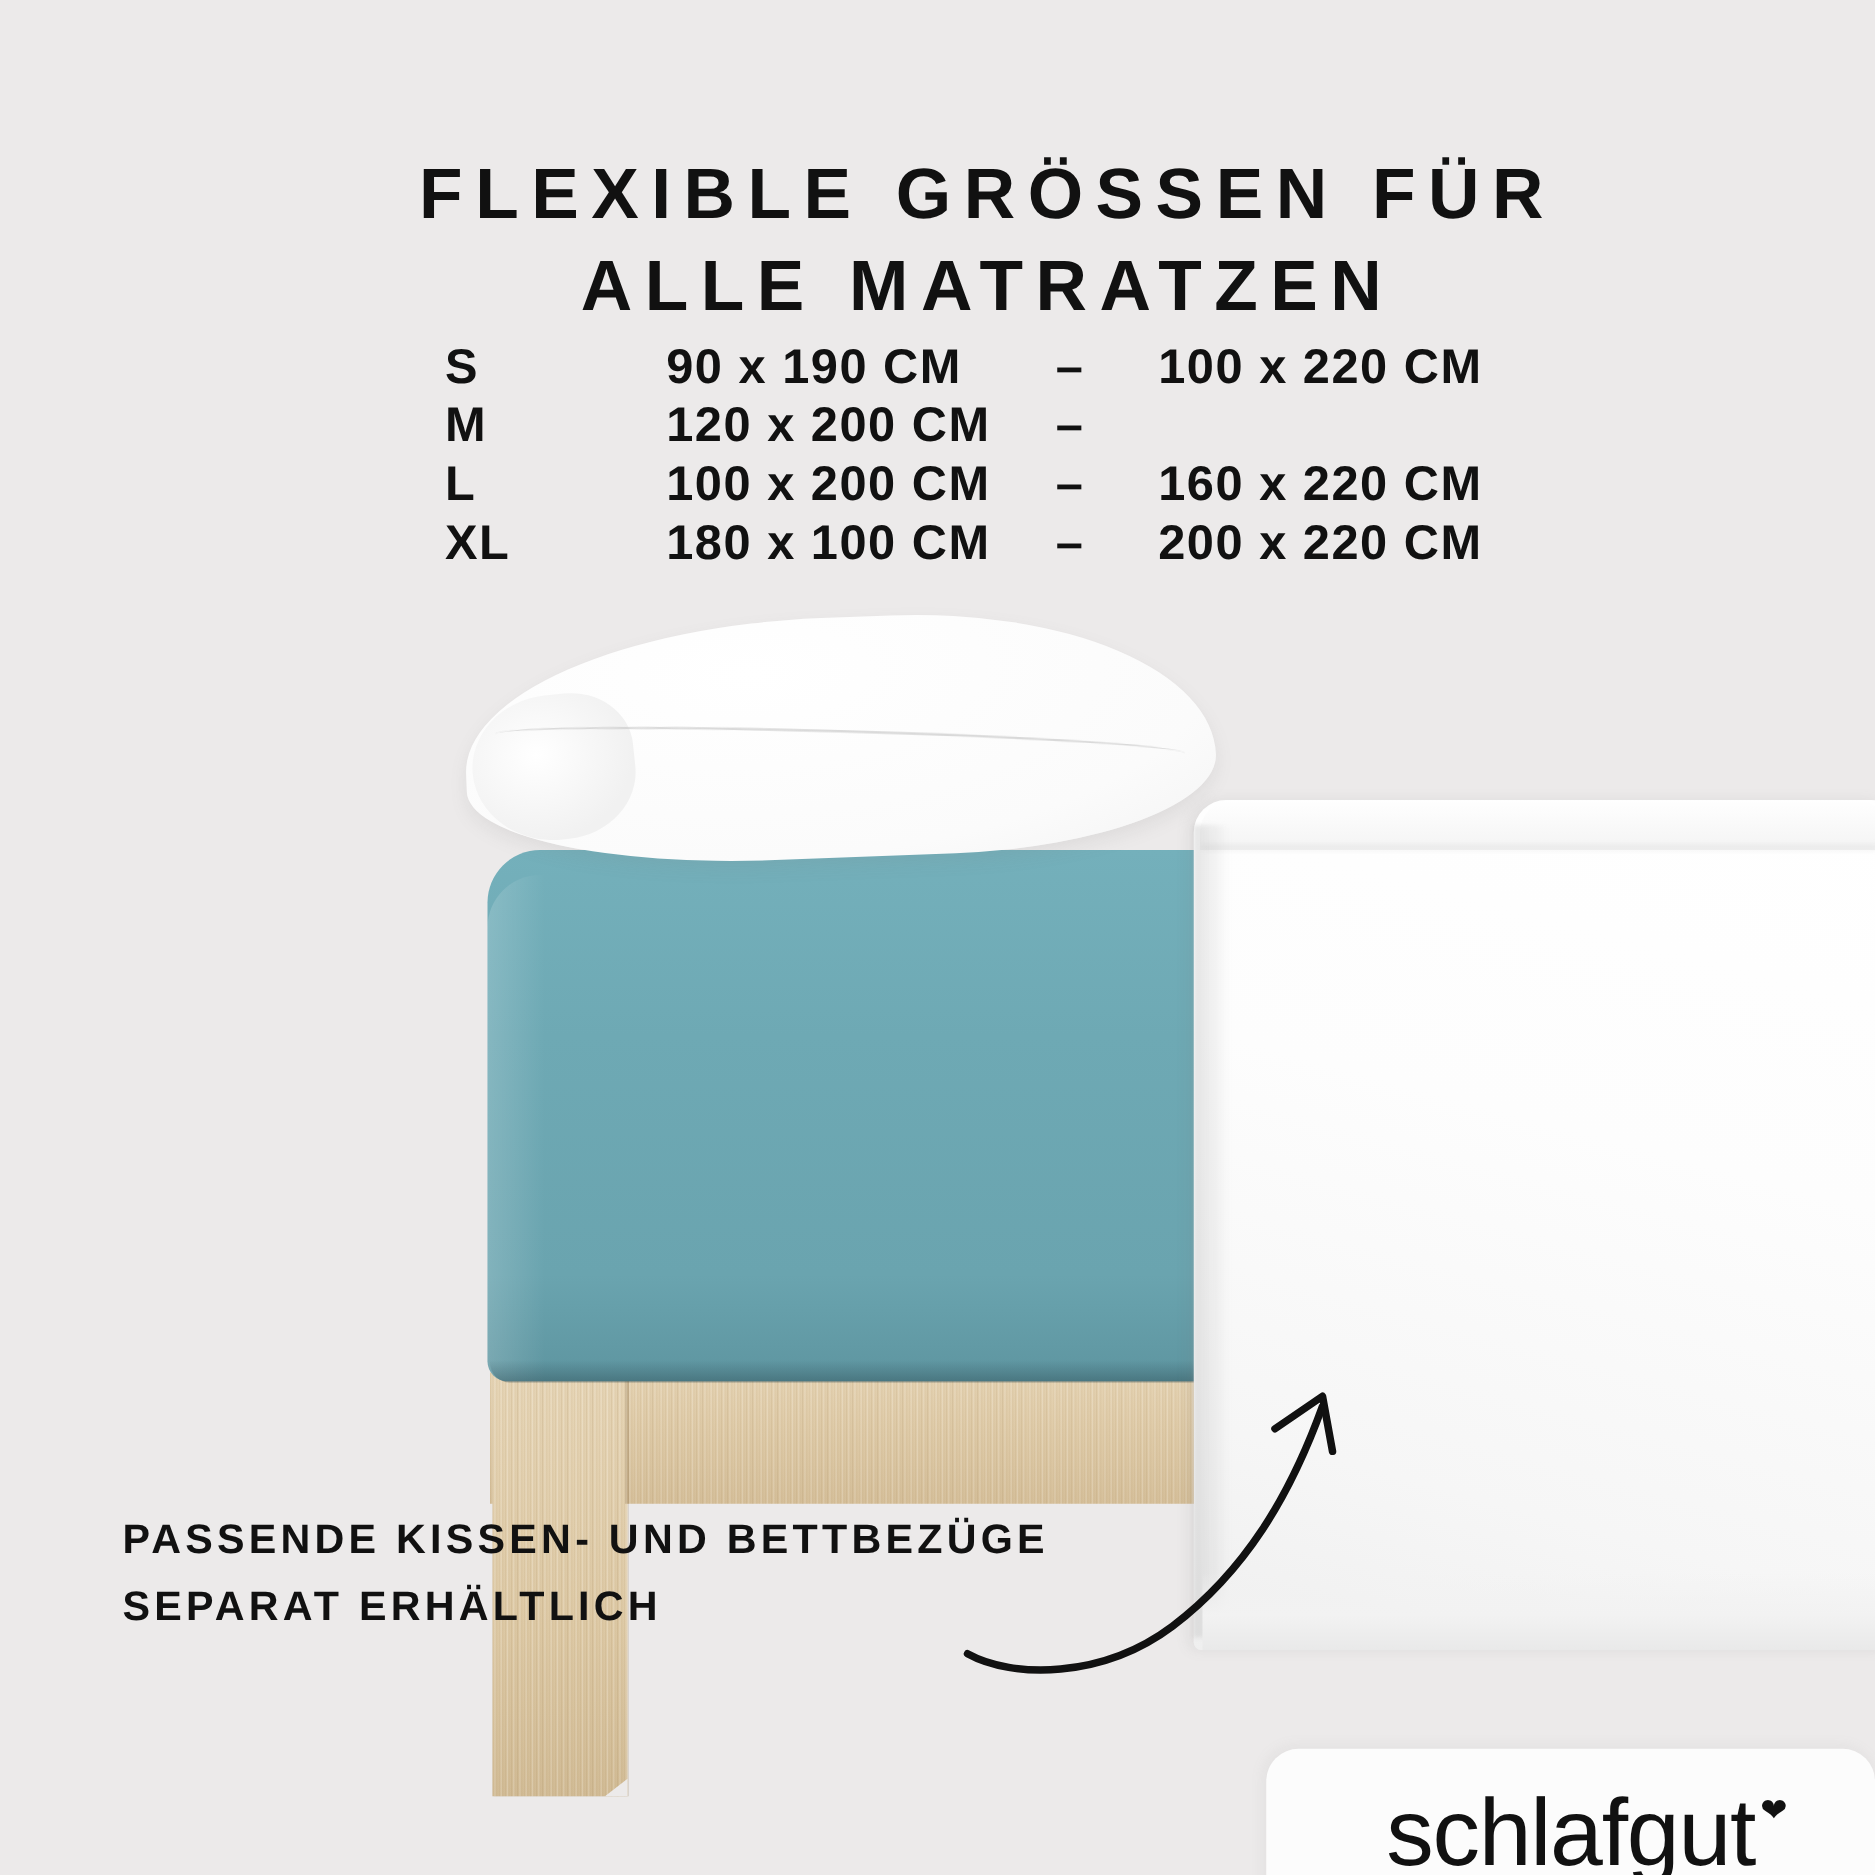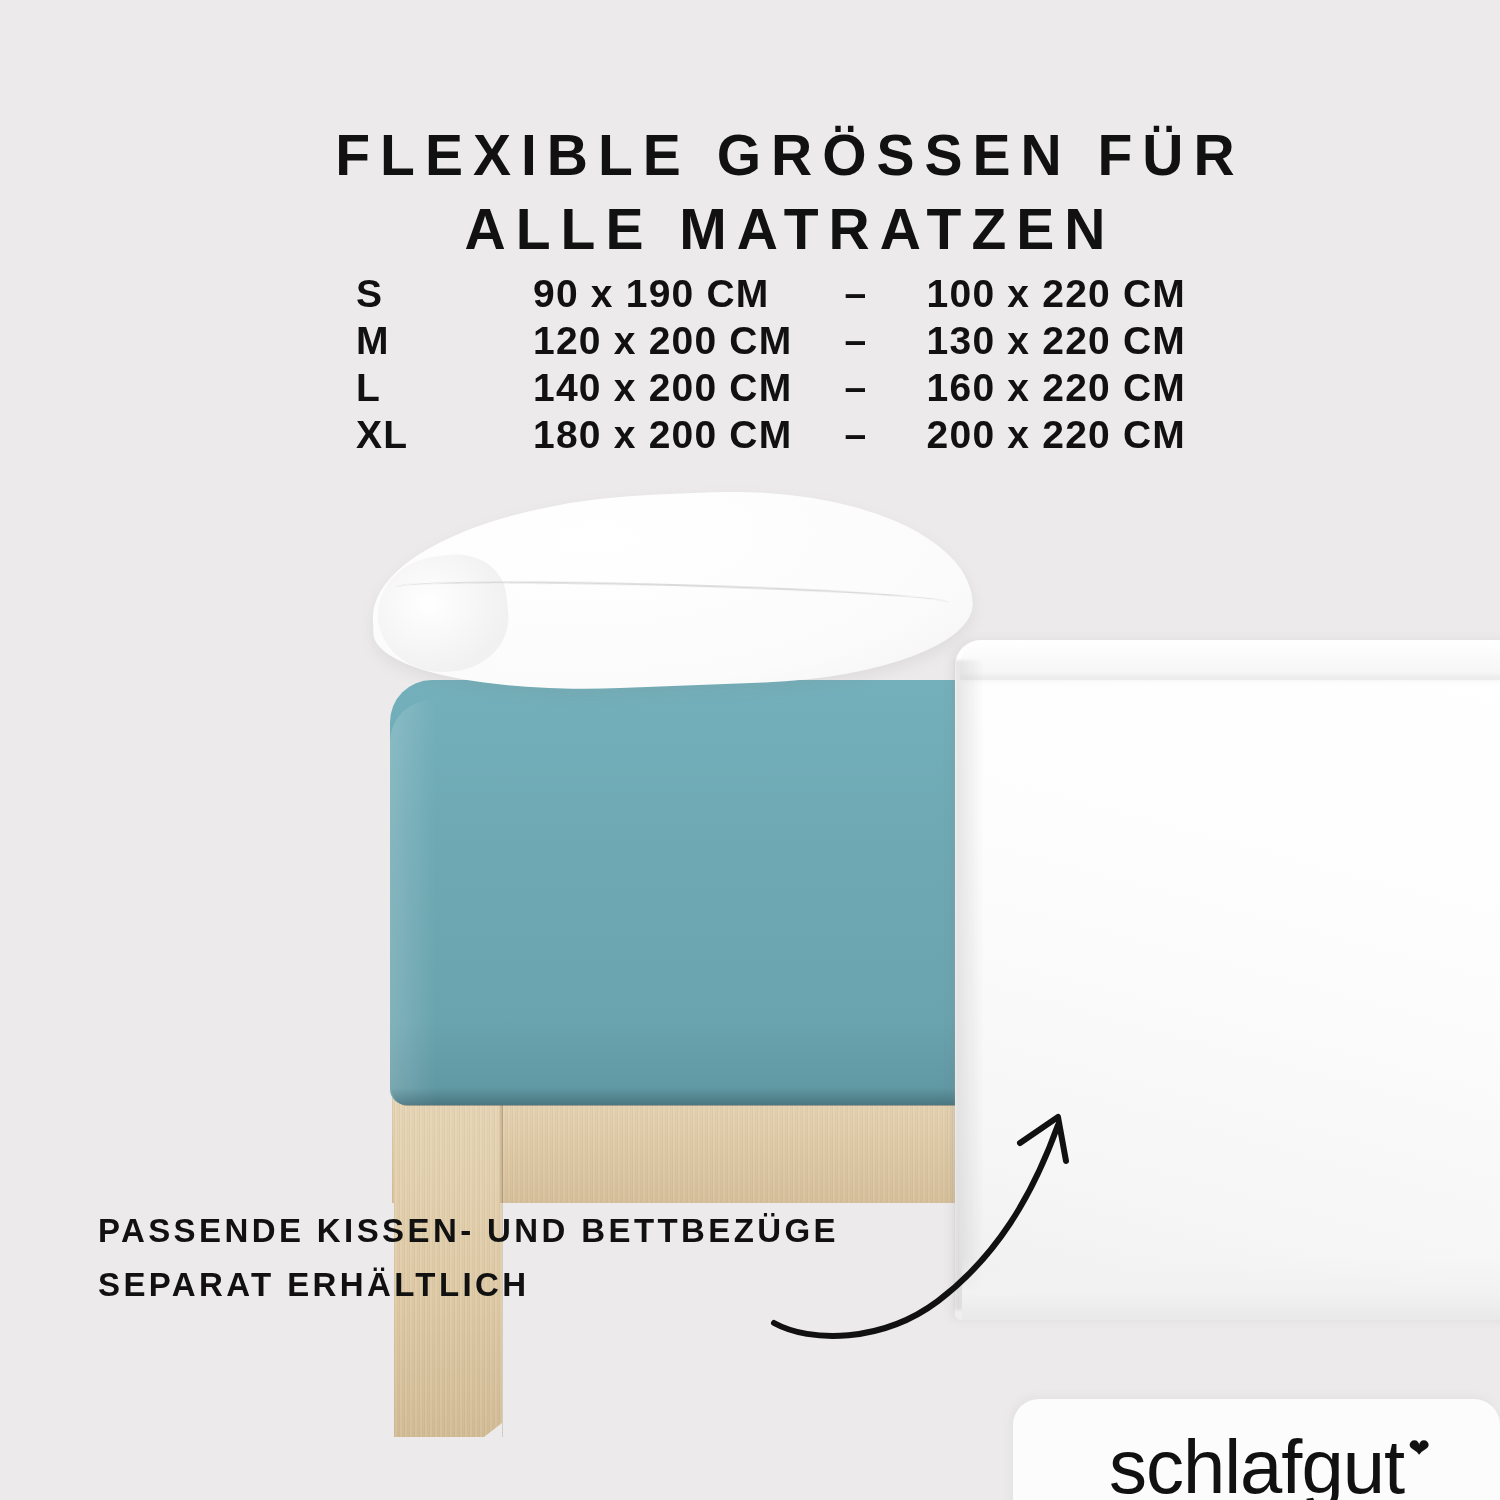--- a/index.html
+++ b/index.html
@@ -322,33 +322,32 @@
       <span class="size-label">S</span>
       <span class="size-from">90 x 190 CM</span>
       <span class="size-dash">–</span>
       <span class="size-to">100 x 220 CM</span>
     </div>
 
     <div class="size-row row-m">
       <span class="size-label">M</span>
       <span class="size-from">120 x 200 CM</span>
       <span class="size-dash">–</span>
-      <span class="size-to">130 x 220 CM</span>
     </div>
 
     <div class="size-row row-l">
       <span class="size-label">L</span>
-      <span class="size-from">140 x 200 CM</span>
+      <span class="size-from">100 x 200 CM</span>
       <span class="size-dash">–</span>
       <span class="size-to">160 x 220 CM</span>
     </div>
 
     <div class="size-row row-xl">
       <span class="size-label">XL</span>
-      <span class="size-from">180 x 200 CM</span>
+      <span class="size-from">180 x 100 CM</span>
       <span class="size-dash">–</span>
       <span class="size-to">200 x 220 CM</span>
     </div>
   </div>
 
   <div class="caption">PASSENDE KISSEN- UND BETTBEZÜGE
 SEPARAT ERHÄLTLICH</div>
 
   <svg class="arrow" width="340" height="250" viewBox="0 0 340 250">
     <path d="M4 228 C 40 248, 112 248, 168 206 C 226 162, 262 102, 288 30" fill="none" stroke="#111111" stroke-width="6" stroke-linecap="round"></path>

